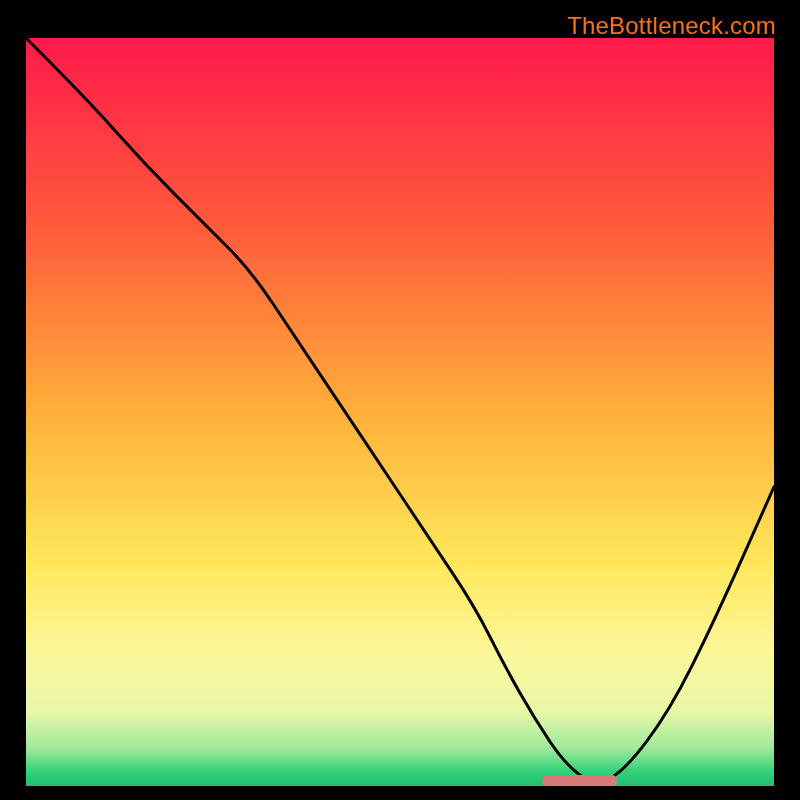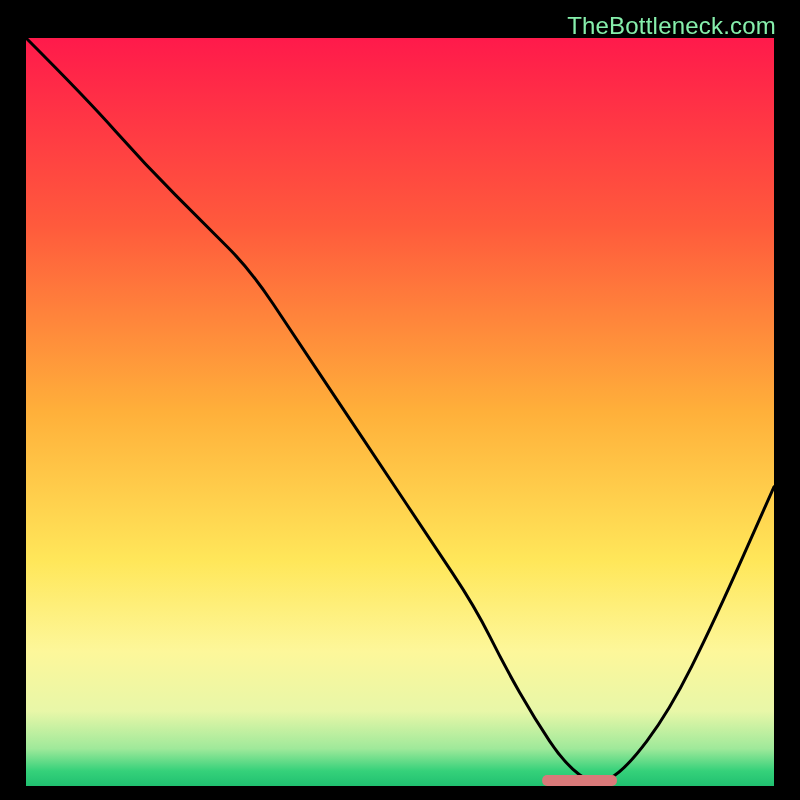--- a/index.html
+++ b/index.html
@@ -18,21 +18,21 @@
     height: 772px;
     background: #000;
   }
   .watermark {
     position: absolute;
     top: -2px;
     right: 10px;
     font-family: Arial, Helvetica, sans-serif;
     font-size: 24px;
     font-weight: 500;
-    color: #86efac;
+    color: #f97316;
     letter-spacing: 0.2px;
   }
   .plot {
     position: absolute;
     left: 12px;
     top: 24px;
     width: 748px;
     height: 748px;
   }
   .plot svg {

